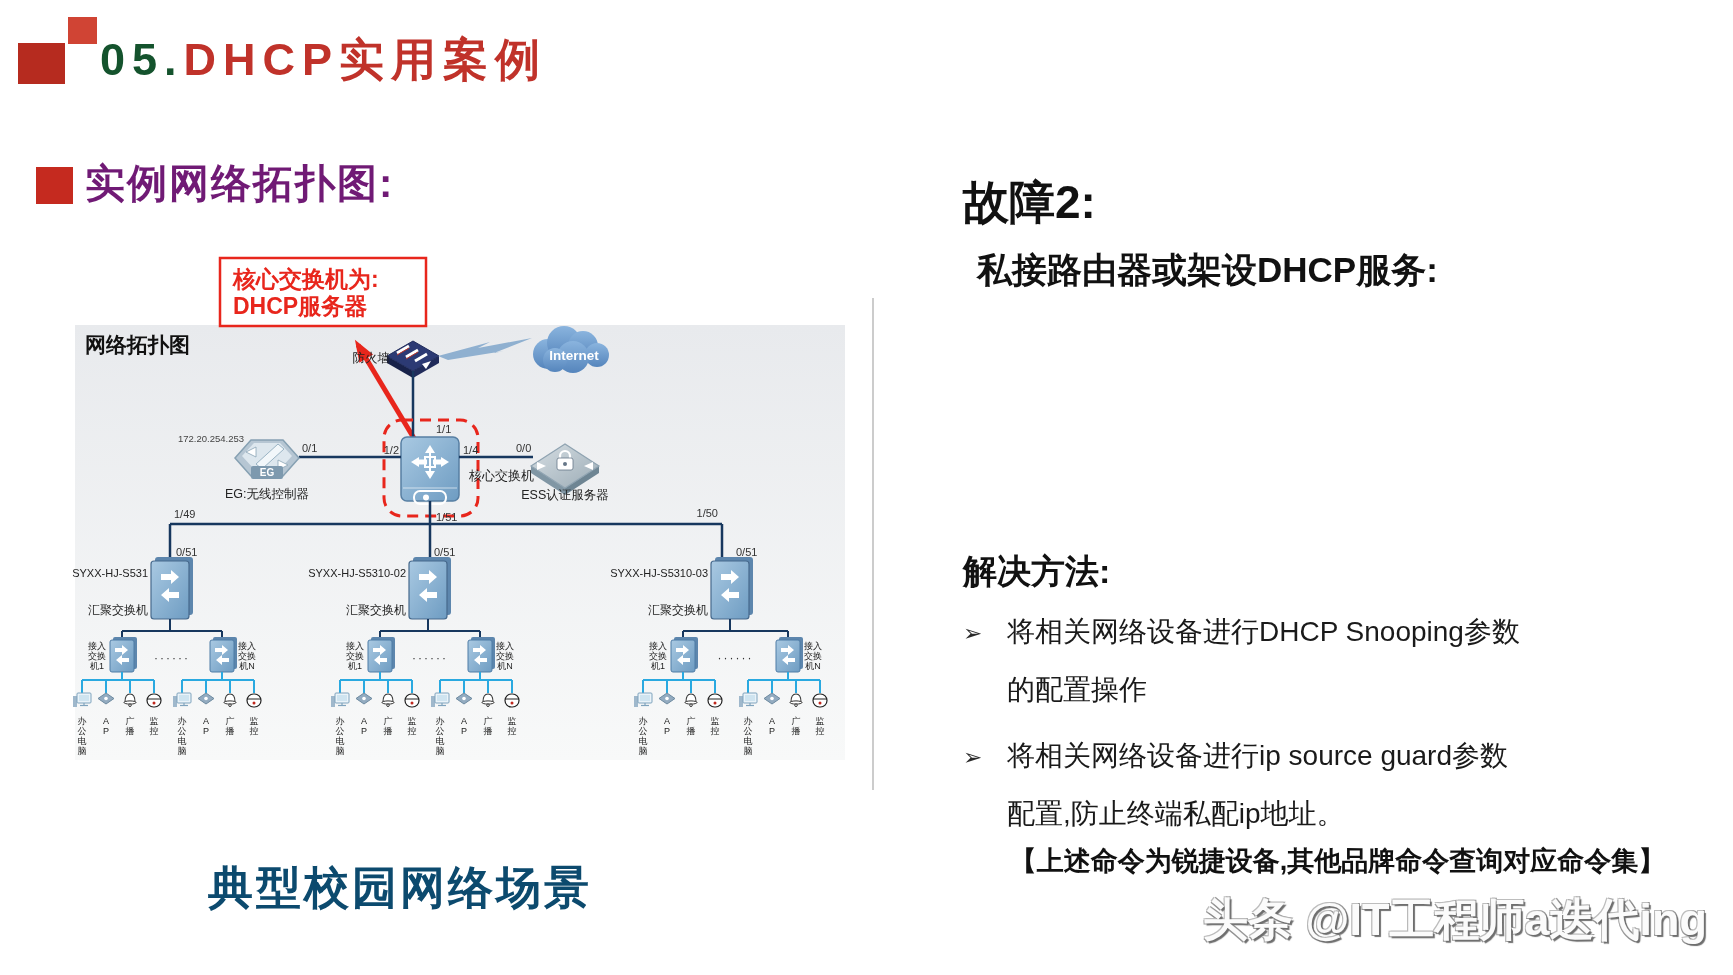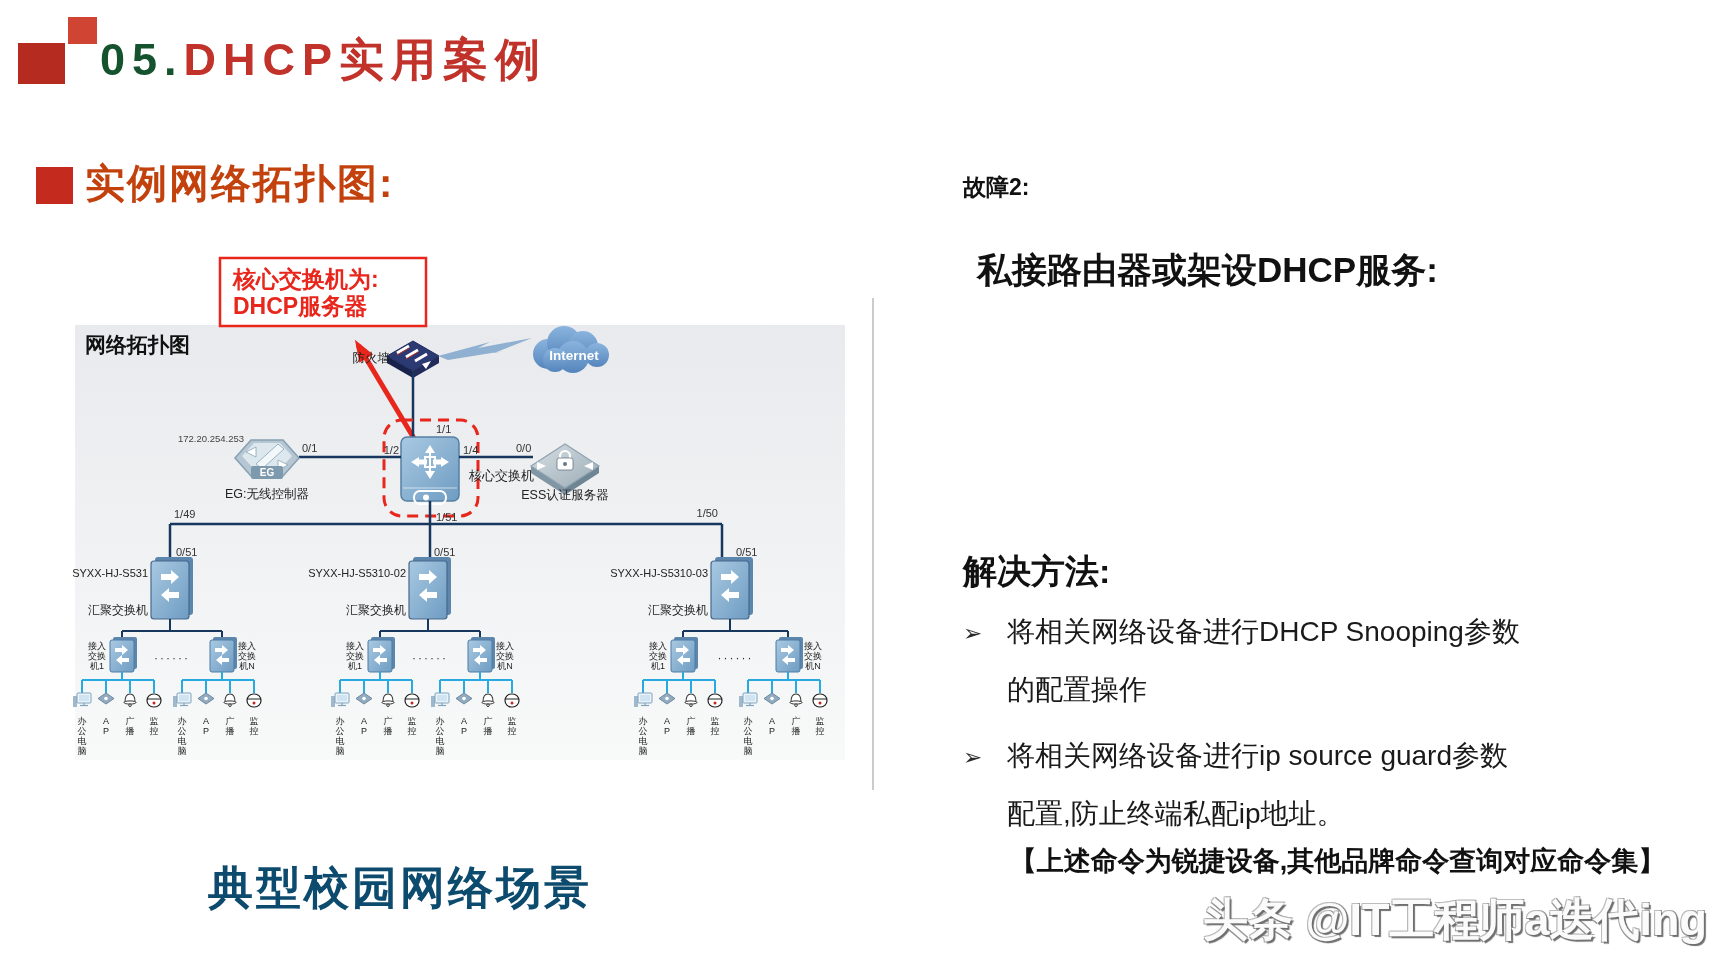--- a/index.html
+++ b/index.html
@@ -5,26 +5,26 @@
   html,body{margin:0;padding:0;background:#ffffff;font-family:"Liberation Sans",sans-serif;}
   #page{position:relative;width:1733px;height:975px;background:#ffffff;overflow:hidden;}
   .abs{position:absolute;}
   
   #sq-big{left:18px;top:43px;width:47px;height:41px;background:#b62b1f;}
   #sq-small{left:68px;top:17px;width:29px;height:27px;background:#d04434;}
   #main-title{left:100px;top:30px;font-size:45px;font-weight:bold;letter-spacing:7px;color:#c0322a;white-space:nowrap;}
   #main-title .num{color:#14532d;}
   
   #lh-square{left:36px;top:167px;width:37px;height:37px;background:#c52a1f;}
-  #left-heading{left:85px;top:156px;font-size:40px;font-weight:bold;color:#c2410c;letter-spacing:2px;white-space:nowrap;}
+  #left-heading{left:85px;top:156px;font-size:40px;font-weight:bold;color:#701a75;letter-spacing:2px;white-space:nowrap;}
   #diagram-svg{left:70px;top:250px;}
   #caption{left:170px;top:858px;width:460px;text-align:center;font-size:45px;font-weight:bold;color:#0c4a6e;letter-spacing:3px;}
   
   #divider{left:872px;top:298px;width:2px;height:492px;background:#cccccc;}
-  #fault-title{left:963px;top:172px;font-size:23px;font-weight:bold;color:#111111;}
+  #fault-title{left:963px;top:172px;font-size:46px;font-weight:bold;color:#111111;}
   #fault-subtitle{left:977px;top:247px;font-size:35px;font-weight:bold;color:#111111;white-space:nowrap;}
   #fault-paragraph{left:963px;top:316px;width:552px;font-size:28px;line-height:62px;text-align:justify;text-indent:2em;color:#1a1a1a;}
   #solution-title{left:963px;top:549px;font-size:34px;font-weight:bold;color:#111111;}
   #solution-list{left:963px;top:603px;width:565px;list-style:none;margin:0;padding:0;}
   #solution-list li{display:flex;font-size:28px;line-height:58px;color:#1a1a1a;}
   #solution-list li+li{margin-top:8px;}
   #solution-list .marker{flex:0 0 44px;font-size:23px;color:#2a2a2a;padding-top:1px;}
   #footer-note{left:960px;top:843px;width:755px;text-align:center;font-size:27px;font-weight:bold;color:#111111;white-space:nowrap;}
   #watermark{left:1085px;top:890px;width:622px;text-align:right;font-size:45px;font-weight:bold;color:#fbfbfb;
              text-shadow:2px 2px 1px #6e6e6e,-1px -1px 0 #bdbdbd,1px -1px 0 #9a9a9a,-1px 1px 0 #9a9a9a;white-space:nowrap;}

